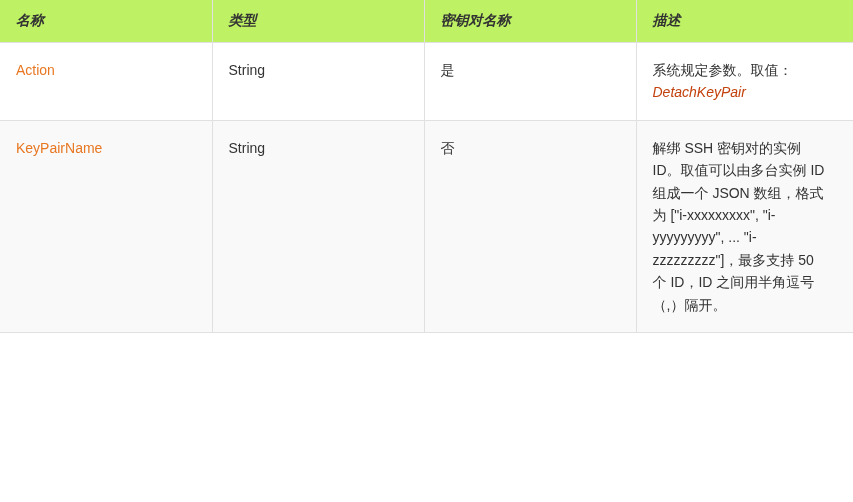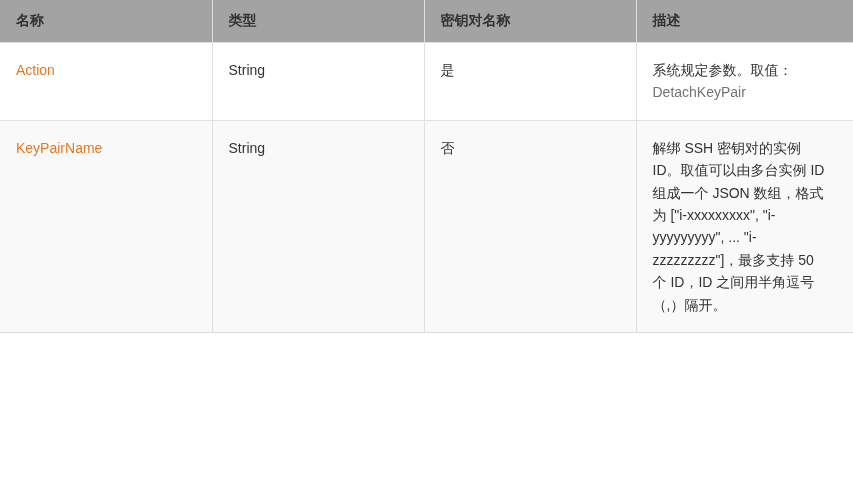--- a/index.html
+++ b/index.html
@@ -15,21 +15,22 @@
     }
     .table-container {
       width: 853px;
       min-height: 502px;
     }
     table {
       width: 100%;
       border-collapse: collapse;
     }
     thead tr {
-      background-color: #a3a3a3;
+      background-color: #bef264;
+      font-style: italic;
     }
     thead th {
       padding: 12px 16px;
       text-align: left;
       font-weight: 600;
       color: #333;
       border-bottom: 1px solid #e0e0e0;
       border-right: 1px solid #e0e0e0;
     }
     thead th:last-child {
@@ -48,22 +49,23 @@
       padding: 16px 16px;
       vertical-align: top;
       border-right: 1px solid #e0e0e0;
       color: #333;
       line-height: 1.6;
     }
     tbody td:last-child {
       border-right: none;
     }
     .link-text {
-      color: #737373;
+      color: #c2410c;
       text-decoration: none;
+      font-style: italic;
     }
     .param-name {
       color: #e87722;
       text-align: right;
     }
     .col-name { width: 212px; }
     .col-type { width: 212px; margin-left: 40px; }
     .col-required { width: 212px; }
     .col-desc { width: auto; }
   </style>

